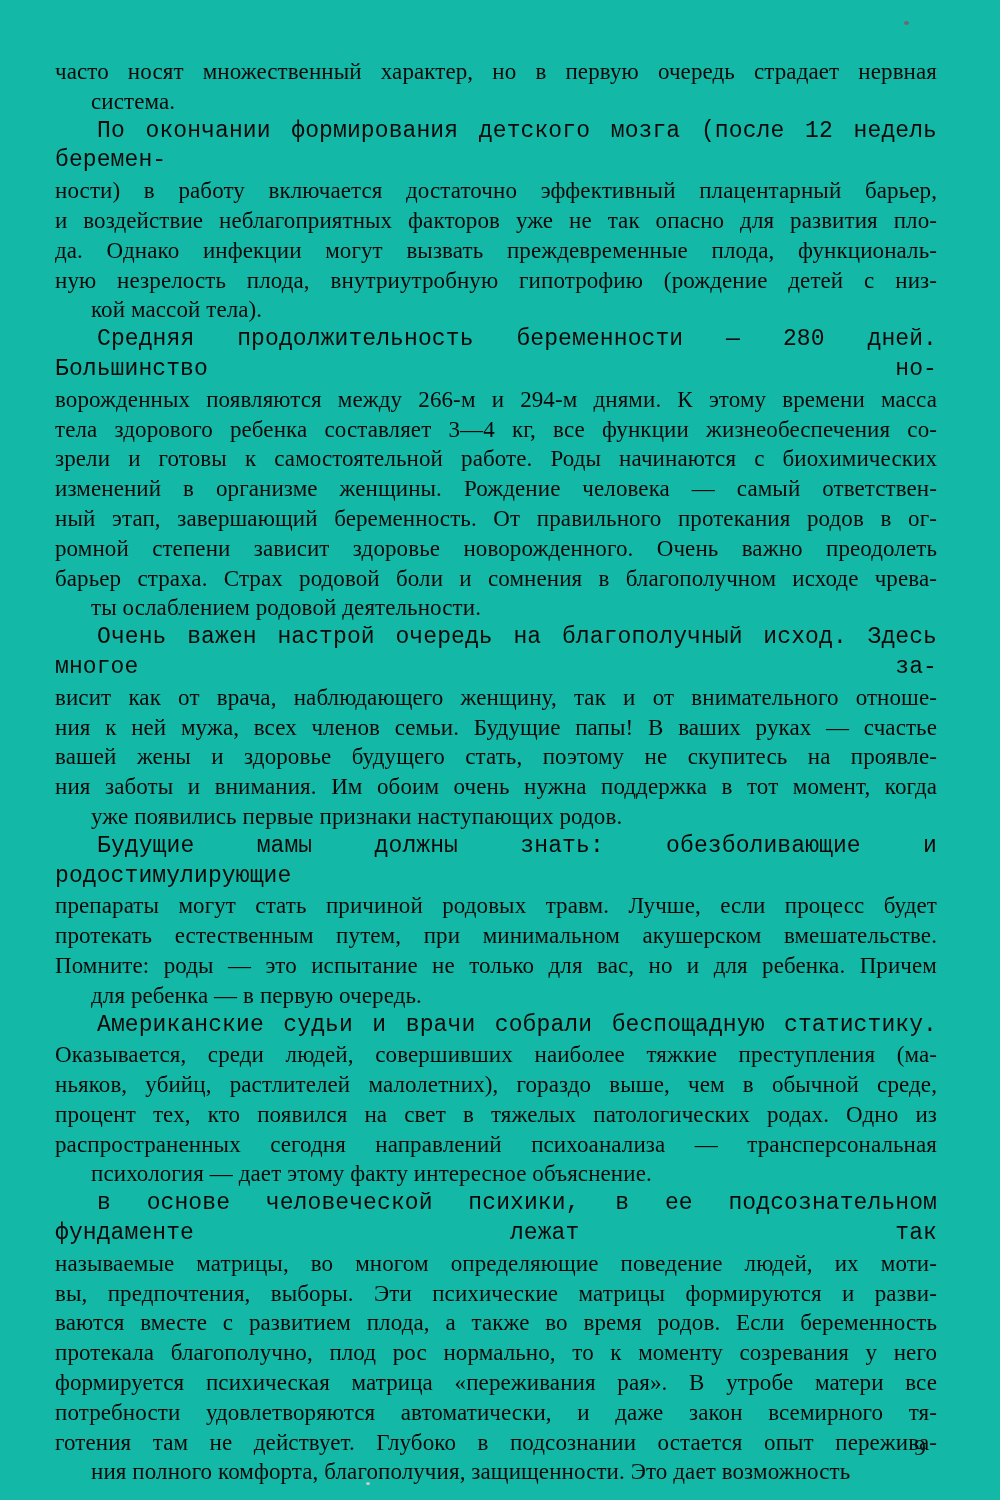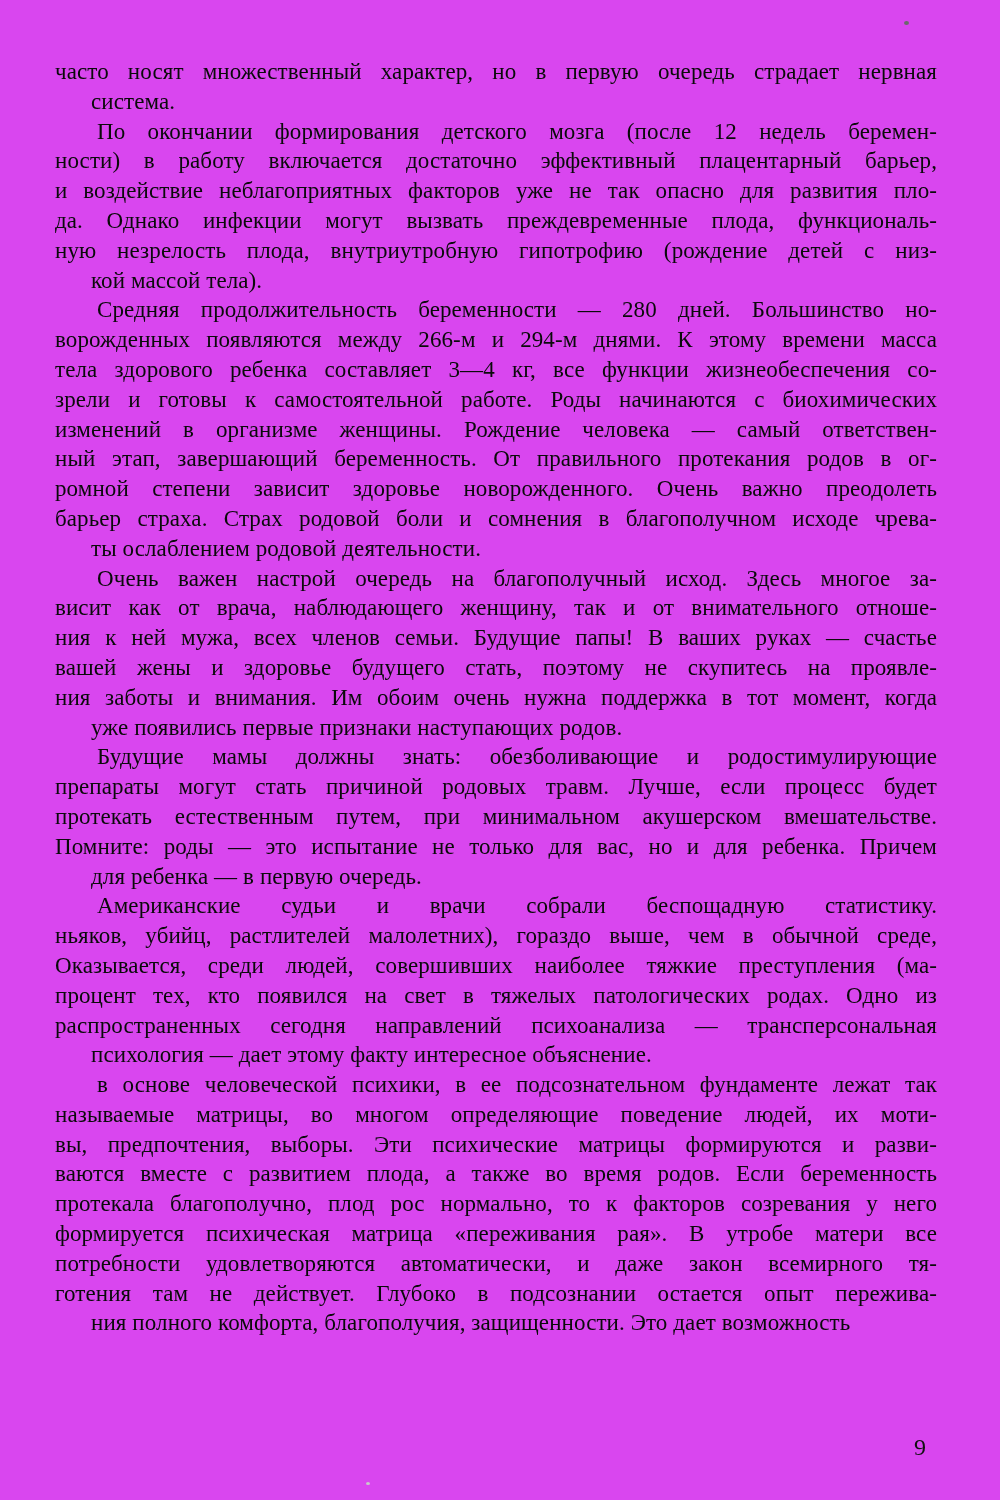--- a/index.html
+++ b/index.html
@@ -11,21 +11,21 @@
     width: 1000px;
     height: 1500px;
     position: relative;
     font-family: "Liberation Serif", "DejaVu Serif", serif;
     color: #0a0a0a;
     overflow: hidden;
   }
   .page {
     position: absolute;
     inset: 0;
-    background: #d946ef;
+    background: #14b8a6;
   }
   .text-block {
     position: absolute;
     left: 55px;
     top: 57px;
     width: 882px;
     font-size: 23px;
     line-height: 29.8px;
     font-weight: 400;
     letter-spacing: 0.1px;
@@ -38,20 +38,21 @@
     text-align: justify;
     text-align-last: justify;
     white-space: normal;
   }
   .line.last {
     text-align-last: left;
     margin-left: 36px;
   }
   .paragraph.indent .line:first-child {
     text-indent: 42px;
+    font-family: Liberation Mono, monospace;
   }
   .page-number {
     position: absolute;
     top: 1432px;
     right: 74px;
     font-size: 24px;
     line-height: 30px;
     color: #111;
   }
   .speck {
@@ -112,32 +113,32 @@
       </div>
       <div class="paragraph indent">
         <div class="line">Будущие мамы должны знать: обезболивающие и родостимулирующие</div>
         <div class="line">препараты могут стать причиной родовых травм. Лучше, если процесс будет</div>
         <div class="line">протекать естественным путем, при минимальном акушерском вмешательстве.</div>
         <div class="line">Помните: роды — это испытание не только для вас, но и для ребенка. Причем</div>
         <div class="line last">для ребенка — в первую очередь.</div>
       </div>
       <div class="paragraph indent">
         <div class="line">Американские судьи и врачи собрали беспощадную статистику.</div>
+        <div class="line">Оказывается, среди людей, совершивших наиболее тяжкие преступления (ма-</div>
         <div class="line">ньяков, убийц, растлителей малолетних), гораздо выше, чем в обычной среде,</div>
-        <div class="line">Оказывается, среди людей, совершивших наиболее тяжкие преступления (ма-</div>
         <div class="line">процент тех, кто появился на свет в тяжелых патологических родах. Одно из</div>
         <div class="line">распространенных сегодня направлений психоанализа — трансперсональная</div>
         <div class="line last">психология — дает этому факту интересное объяснение.</div>
       </div>
       <div class="paragraph indent">
         <div class="line">в основе человеческой психики, в ее подсознательном фундаменте лежат так</div>
         <div class="line">называемые матрицы, во многом определяющие поведение людей, их моти-</div>
         <div class="line">вы, предпочтения, выборы. Эти психические матрицы формируются и разви-</div>
         <div class="line">ваются вместе с развитием плода, а также во время родов. Если беременность</div>
-        <div class="line">протекала благополучно, плод рос нормально, то к факторов созревания у него</div>
+        <div class="line">протекала благополучно, плод рос нормально, то к моменту созревания у него</div>
         <div class="line">формируется психическая матрица «переживания рая». В утробе матери все</div>
         <div class="line">потребности удовлетворяются автоматически, и даже закон всемирного тя-</div>
         <div class="line">готения там не действует. Глубоко в подсознании остается опыт пережива-</div>
         <div class="line last">ния полного комфорта, благополучия, защищенности. Это дает возможность</div>
       </div>
     </div>
   <div class="page-number">9</div>
   <div class="speck speck-bottom-left"></div>
 </div>
 

